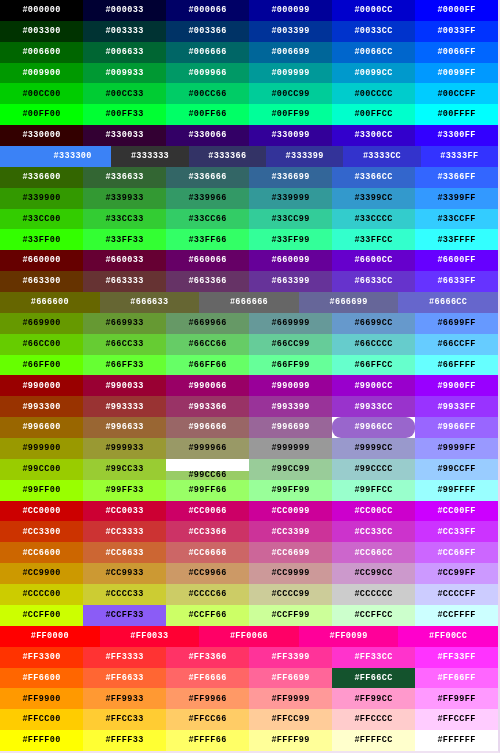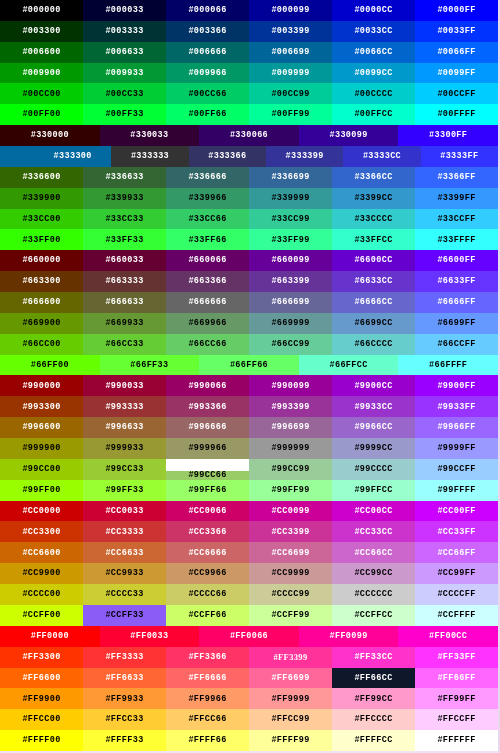--- a/index.html
+++ b/index.html
@@ -176,26 +176,29 @@
       </div>
       <div class="swatch light-text" style="background-color: rgb(51, 0, 51); color: rgb(255, 255, 255);">
         <span class="code">#330033</span>
       </div>
       <div class="swatch light-text" style="background-color: rgb(51, 0, 102); color: rgb(255, 255, 255);">
         <span class="code">#330066</span>
       </div>
       <div class="swatch light-text" style="background-color: rgb(51, 0, 153); color: rgb(255, 255, 255);">
         <span class="code">#330099</span>
       </div>
+      <div class="swatch light-text" style="background-color: rgb(51, 0, 204); color: rgb(255, 255, 255);">
+        <span class="code">#3300CC</span>
+      </div>
       <div class="swatch light-text" style="background-color: rgb(51, 0, 255); color: rgb(255, 255, 255);">
         <span class="code">#3300FF</span>
       </div>
     </div>
     <div class="swatch-row">
-      <div class="swatch light-text" style="background-color: #0369a1; color: rgb(255, 255, 255); padding-left: 34px;">
+      <div class="swatch light-text" style="background-color: #3b82f6; color: rgb(255, 255, 255); padding-left: 34px;">
         <span class="code">#333300</span>
       </div>
       <div class="swatch light-text" style="background-color: rgb(51, 51, 51); color: rgb(255, 255, 255);">
         <span class="code">#333333</span>
       </div>
       <div class="swatch light-text" style="background-color: rgb(51, 51, 102); color: rgb(255, 255, 255);">
         <span class="code">#333366</span>
       </div>
       <div class="swatch light-text" style="background-color: rgb(51, 51, 153); color: rgb(255, 255, 255);">
         <span class="code">#333399</span>
@@ -336,23 +339,20 @@
       </div>
       <div class="swatch light-text" style="background-color: rgb(102, 102, 102); color: rgb(255, 255, 255);">
         <span class="code">#666666</span>
       </div>
       <div class="swatch light-text" style="background-color: rgb(102, 102, 153); color: rgb(255, 255, 255);">
         <span class="code">#666699</span>
       </div>
       <div class="swatch light-text" style="background-color: rgb(102, 102, 204); color: rgb(255, 255, 255);">
         <span class="code">#6666CC</span>
       </div>
-      <div class="swatch light-text" style="background-color: rgb(102, 102, 255); color: rgb(255, 255, 255);">
-        <span class="code">#6666FF</span>
-      </div>
     </div>
     <div class="swatch-row">
       <div class="swatch dark-text" style="background-color: rgb(102, 153, 0); color: rgb(0, 0, 0);">
         <span class="code">#669900</span>
       </div>
       <div class="swatch dark-text" style="background-color: rgb(102, 153, 51); color: rgb(0, 0, 0);">
         <span class="code">#669933</span>
       </div>
       <div class="swatch dark-text" style="background-color: rgb(102, 153, 102); color: rgb(0, 0, 0);">
         <span class="code">#669966</span>
@@ -390,20 +390,23 @@
     <div class="swatch-row">
       <div class="swatch dark-text" style="background-color: rgb(102, 255, 0); color: rgb(0, 0, 0);">
         <span class="code">#66FF00</span>
       </div>
       <div class="swatch dark-text" style="background-color: rgb(102, 255, 51); color: rgb(0, 0, 0);">
         <span class="code">#66FF33</span>
       </div>
       <div class="swatch dark-text" style="background-color: rgb(102, 255, 102); color: rgb(0, 0, 0);">
         <span class="code">#66FF66</span>
       </div>
+      <div class="swatch dark-text" style="background-color: rgb(102, 255, 153); color: rgb(0, 0, 0);">
+        <span class="code">#66FF99</span>
+      </div>
       <div class="swatch dark-text" style="background-color: rgb(102, 255, 204); color: rgb(0, 0, 0);">
         <span class="code">#66FFCC</span>
       </div>
       <div class="swatch dark-text" style="background-color: rgb(102, 255, 255); color: rgb(0, 0, 0);">
         <span class="code">#66FFFF</span>
       </div>
     </div>
     <div class="swatch-row">
       <div class="swatch light-text" style="background-color: rgb(153, 0, 0); color: rgb(255, 255, 255);">
         <span class="code">#990000</span>
@@ -450,21 +453,21 @@
       </div>
       <div class="swatch light-text" style="background-color: rgb(153, 102, 51); color: rgb(255, 255, 255);">
         <span class="code">#996633</span>
       </div>
       <div class="swatch light-text" style="background-color: rgb(153, 102, 102); color: rgb(255, 255, 255);">
         <span class="code">#996666</span>
       </div>
       <div class="swatch light-text" style="background-color: rgb(153, 102, 153); color: rgb(255, 255, 255);">
         <span class="code">#996699</span>
       </div>
-      <div class="swatch light-text" style="background-color: rgb(153, 102, 204); color: rgb(255, 255, 255);">
+      <div class="swatch light-text" style="background-color: rgb(153, 102, 204); color: rgb(255, 255, 255); border-radius: 9px;">
         <span class="code">#9966CC</span>
       </div>
       <div class="swatch light-text" style="background-color: rgb(153, 102, 255); color: rgb(255, 255, 255);">
         <span class="code">#9966FF</span>
       </div>
     </div>
     <div class="swatch-row">
       <div class="swatch dark-text" style="background-color: rgb(153, 153, 0); color: rgb(0, 0, 0);">
         <span class="code">#999900</span>
       </div>
@@ -664,21 +667,21 @@
     <div class="swatch-row">
       <div class="swatch light-text" style="background-color: rgb(255, 51, 0); color: rgb(255, 255, 255);">
         <span class="code">#FF3300</span>
       </div>
       <div class="swatch light-text" style="background-color: rgb(255, 51, 51); color: rgb(255, 255, 255);">
         <span class="code">#FF3333</span>
       </div>
       <div class="swatch light-text" style="background-color: rgb(255, 51, 102); color: rgb(255, 255, 255);">
         <span class="code">#FF3366</span>
       </div>
-      <div class="swatch light-text" style="background-color: rgb(255, 51, 153); color: rgb(255, 255, 255); font-family: Liberation Serif, serif;">
+      <div class="swatch light-text" style="background-color: rgb(255, 51, 153); color: rgb(255, 255, 255);">
         <span class="code">#FF3399</span>
       </div>
       <div class="swatch light-text" style="background-color: rgb(255, 51, 204); color: rgb(255, 255, 255);">
         <span class="code">#FF33CC</span>
       </div>
       <div class="swatch light-text" style="background-color: rgb(255, 51, 255); color: rgb(255, 255, 255);">
         <span class="code">#FF33FF</span>
       </div>
     </div>
     <div class="swatch-row">
@@ -687,21 +690,21 @@
       </div>
       <div class="swatch light-text" style="background-color: rgb(255, 102, 51); color: rgb(255, 255, 255);">
         <span class="code">#FF6633</span>
       </div>
       <div class="swatch light-text" style="background-color: rgb(255, 102, 102); color: rgb(255, 255, 255);">
         <span class="code">#FF6666</span>
       </div>
       <div class="swatch light-text" style="background-color: rgb(255, 102, 153); color: rgb(255, 255, 255);">
         <span class="code">#FF6699</span>
       </div>
-      <div class="swatch light-text" style="background-color: #0f172a; color: rgb(255, 255, 255);">
+      <div class="swatch light-text" style="background-color: #14532d; color: rgb(255, 255, 255);">
         <span class="code">#FF66CC</span>
       </div>
       <div class="swatch light-text" style="background-color: rgb(255, 102, 255); color: rgb(255, 255, 255);">
         <span class="code">#FF66FF</span>
       </div>
     </div>
     <div class="swatch-row">
       <div class="swatch dark-text" style="background-color: rgb(255, 153, 0); color: rgb(0, 0, 0);">
         <span class="code">#FF9900</span>
       </div>

